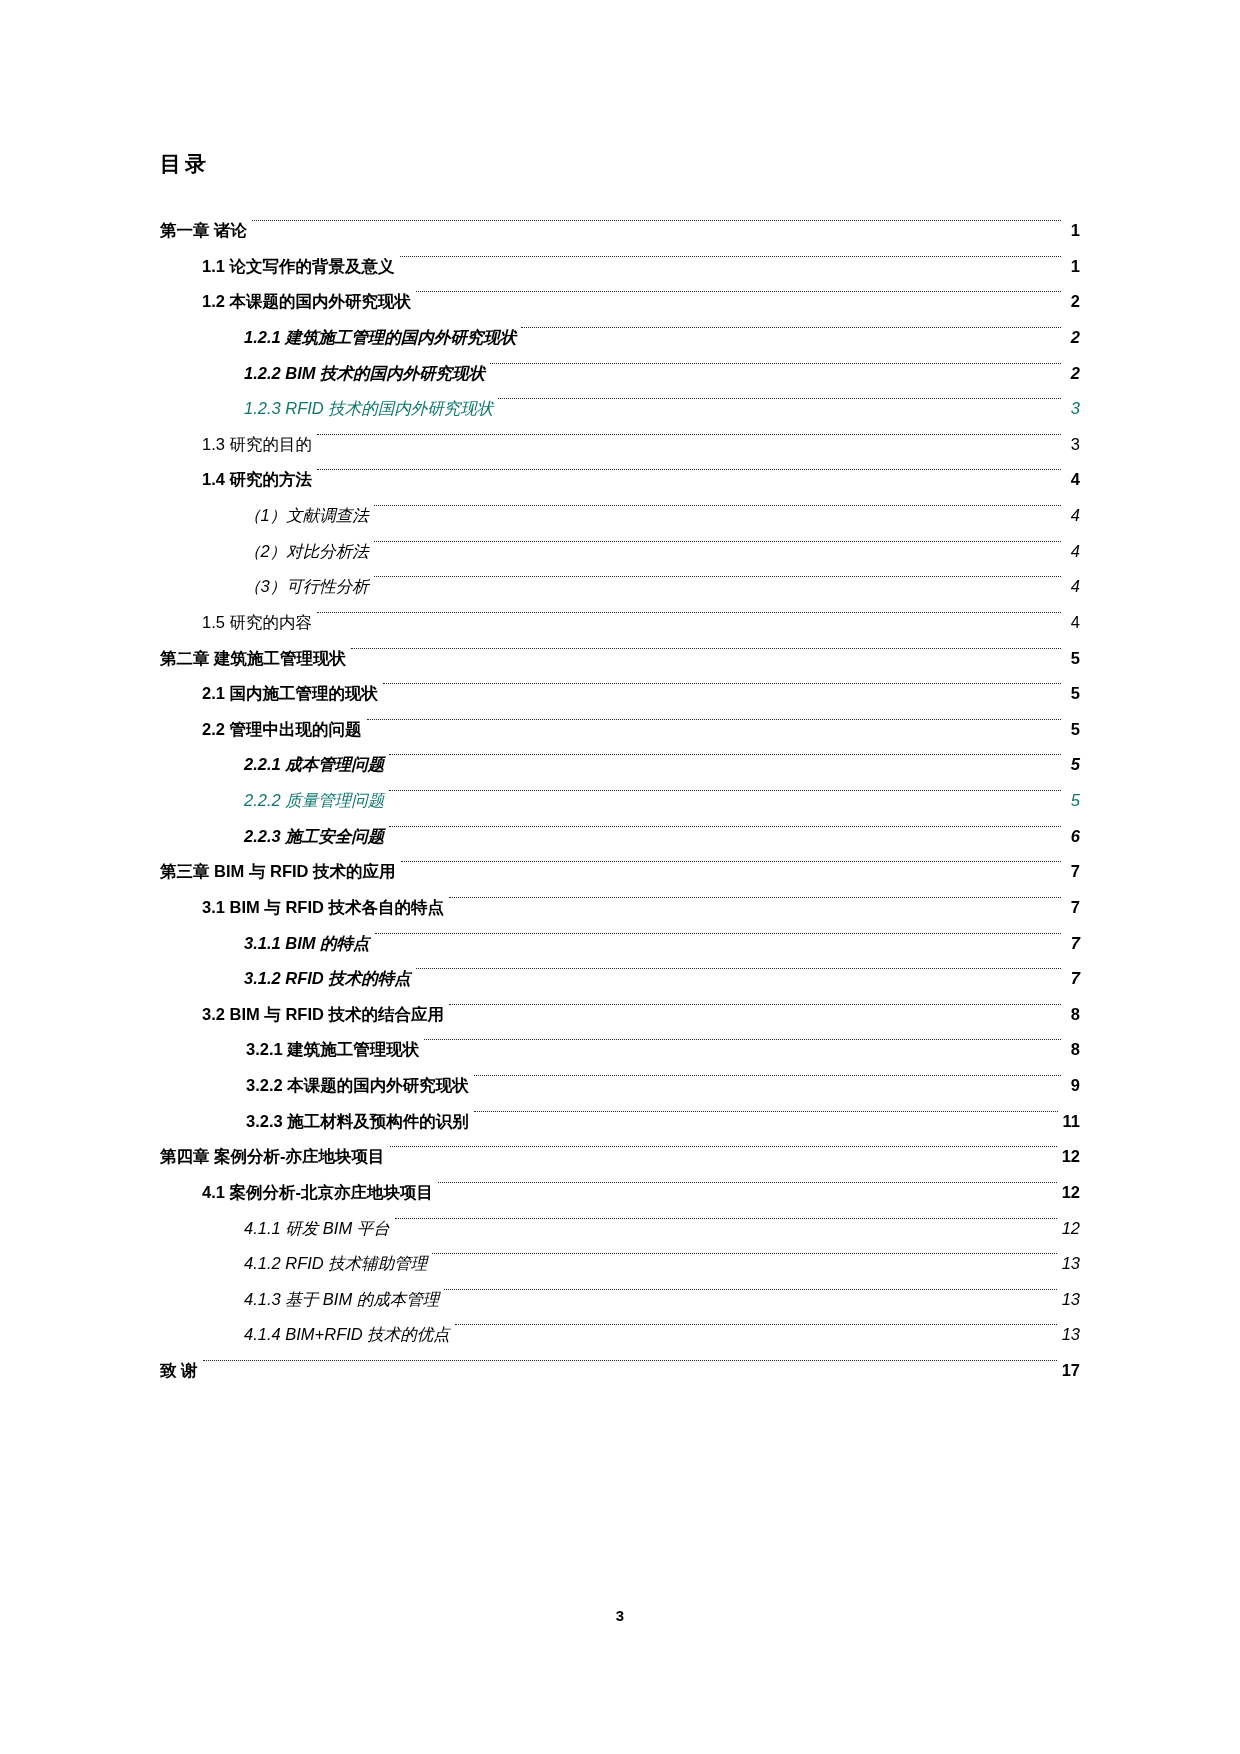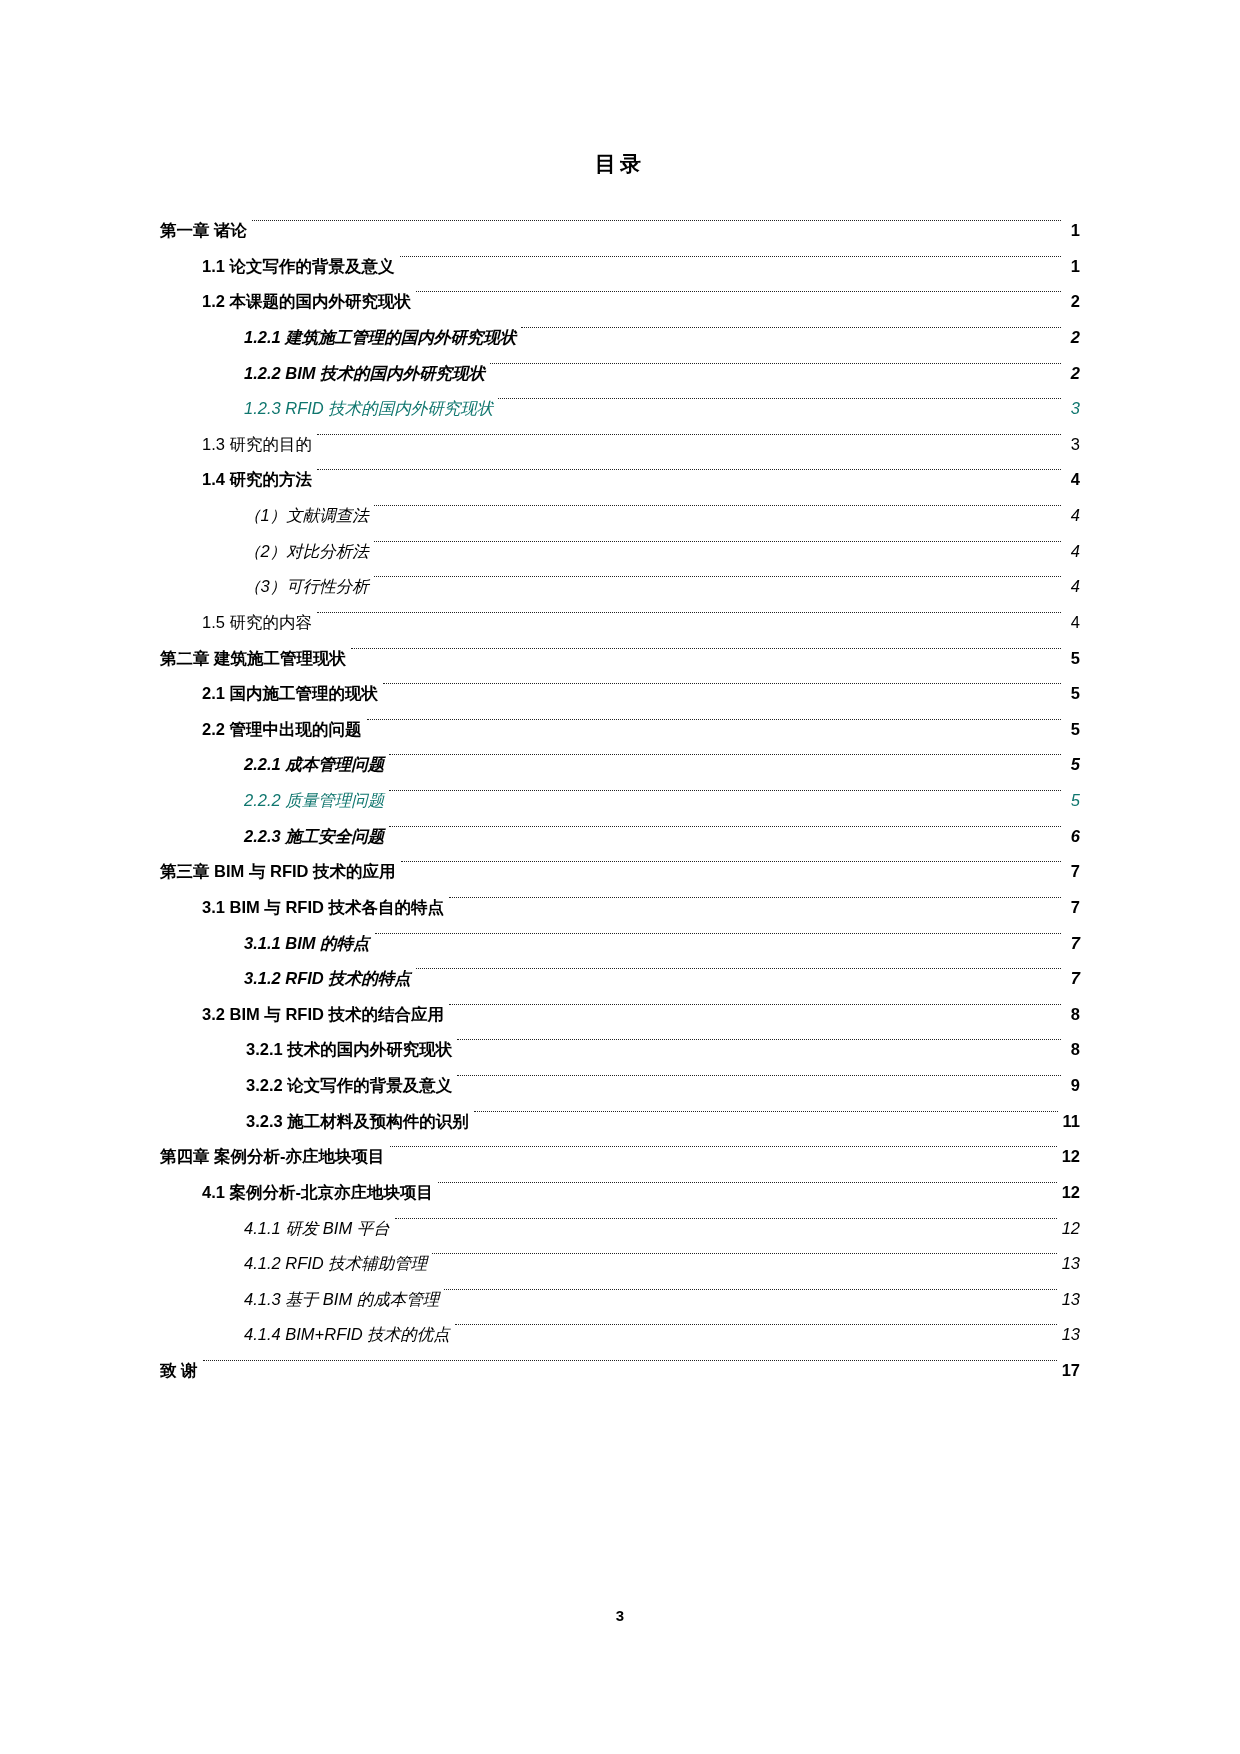--- a/index.html
+++ b/index.html
@@ -16,21 +16,21 @@
     overflow: hidden;
   }
   .page {
     box-sizing: border-box;
     width: 1240px;
     height: 1754px;
     padding: 150px 160px 60px 160px;
     position: relative;
   }
   .toc-title {
-    text-align: center;
+    text-align: left;
     font-size: 21px;
     font-weight: bold;
     letter-spacing: 4px;
     margin: 0 0 42px 0;
     font-family: "Liberation Sans", "DejaVu Sans", sans-serif;
   }
   .toc-list {
     margin: 0;
     padding: 0;
     list-style: none;
@@ -224,27 +224,27 @@
       <span class="pageno">7</span>
     </li>
 
     <li class="toc-entry lvl1 bold">
       <span class="label">3.2   BIM 与 RFID 技术的结合应用</span>
       <span class="dots"></span>
       <span class="pageno">8</span>
     </li>
 
     <li class="toc-entry lvl2b bold">
-      <span class="label">3.2.1   技术的国内外研究现状</span>
+      <span class="label">3.2.1   建筑施工管理现状</span>
       <span class="dots"></span>
       <span class="pageno">8</span>
     </li>
 
     <li class="toc-entry lvl2b bold">
-      <span class="label">3.2.2 论文写作的背景及意义</span>
+      <span class="label">3.2.2 本课题的国内外研究现状</span>
       <span class="dots"></span>
       <span class="pageno">9</span>
     </li>
 
     <li class="toc-entry lvl2b bold">
       <span class="label">3.2.3   施工材料及预构件的识别</span>
       <span class="dots"></span>
       <span class="pageno">11</span>
     </li>
 

